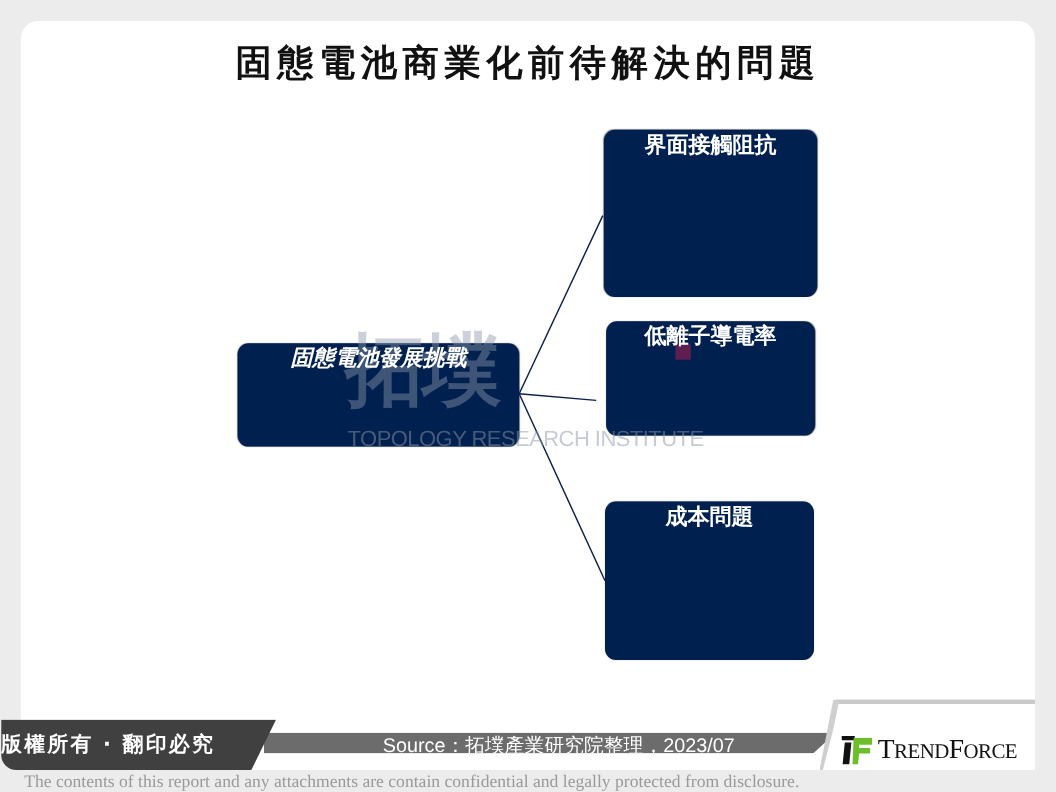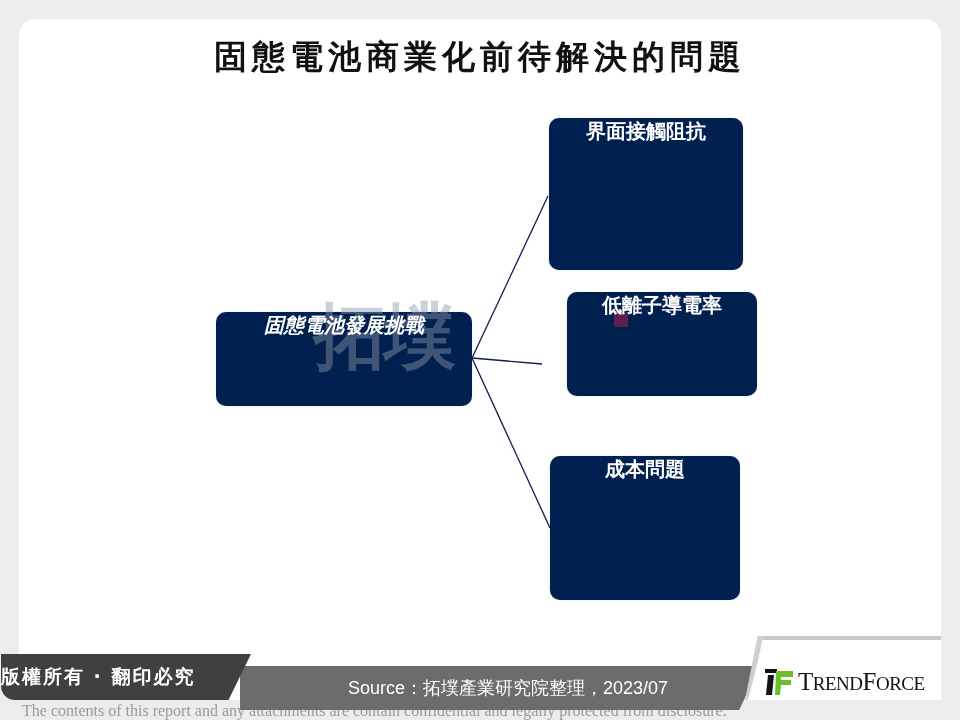--- a/index.html
+++ b/index.html
@@ -50,25 +50,25 @@
   .copyright-band {
     position:absolute; left:1px; top:654px; width:250px; height:46px;
     background:#404040;
     clip-path: polygon(0 0, 100% 0, 91% 100%, 0 100%);
     border-bottom-left-radius:14px;
     color:#fff; font-size:19px; font-weight:bold; letter-spacing:2px;
     display:flex; align-items:center; padding-left:0; box-sizing:border-box;
     z-index:4;
   }
   .source-band {
-    position:absolute; left:240px; top:666px; width:520px; height:44px;
+    position:absolute; left:240px; top:666px; width:520px; height:19px;
     background:#6c6c6c;
     clip-path: polygon(0 0, 100% 0, 96% 100%, 0 100%);
     color:#fff; font-size:18px;
-    display:flex; align-items:center; justify-content:flex-end; padding-right:92px;
+    display:flex; align-items:flex-start; justify-content:flex-end; padding-right:92px;
     box-sizing:border-box; z-index:3;
     font-family:"Liberation Sans", sans-serif;
   }
   .logo-band-gray {
     position:absolute; left:760px; top:636px; width:181px; height:4px;
     background:#c9c9c9;
   }
   .logo-area {
     position:absolute; left:748px; top:640px; width:193px; height:60px;
     background:#fff;
@@ -110,31 +110,32 @@
 </svg>
 
 <div class="box" style="left:216px; top:312px; width:256px; height:94px;font-style:italic;">
   <span>固態電池發展挑戰</span>
 </div>
 
 <div class="box" style="left:549px; top:118px; width:194px; height:152px;">
   <span>界面接觸阻抗</span>
 </div>
 
-<div class="box" style="left:567px; top:292px; width:190px; height:104px;">
+<div class="box" style="left:551px; top:292px; width:190px; height:104px;">
   <span>低離子導電率</span>
 </div>
 
 <div class="box" style="left:550px; top:456px; width:190px; height:144px;">
   <span>成本問題</span>
 </div>
 
 <div class="watermark" style="left:0;top:0;width:960px;height:720px;">
   <div class="wm-cn">拓墣</div>
   <div class="wm-dot"></div>
+  <div class="wm-en">TOPOLOGY RESEARCH INSTITUTE</div>
 </div>
 
 <div class="source-band">
   <span>Source：拓墣產業研究院整理，2023/07</span>
 </div>
 
 <div class="copyright-band">
   <span>版權所有 · 翻印必究</span>
 </div>
 

